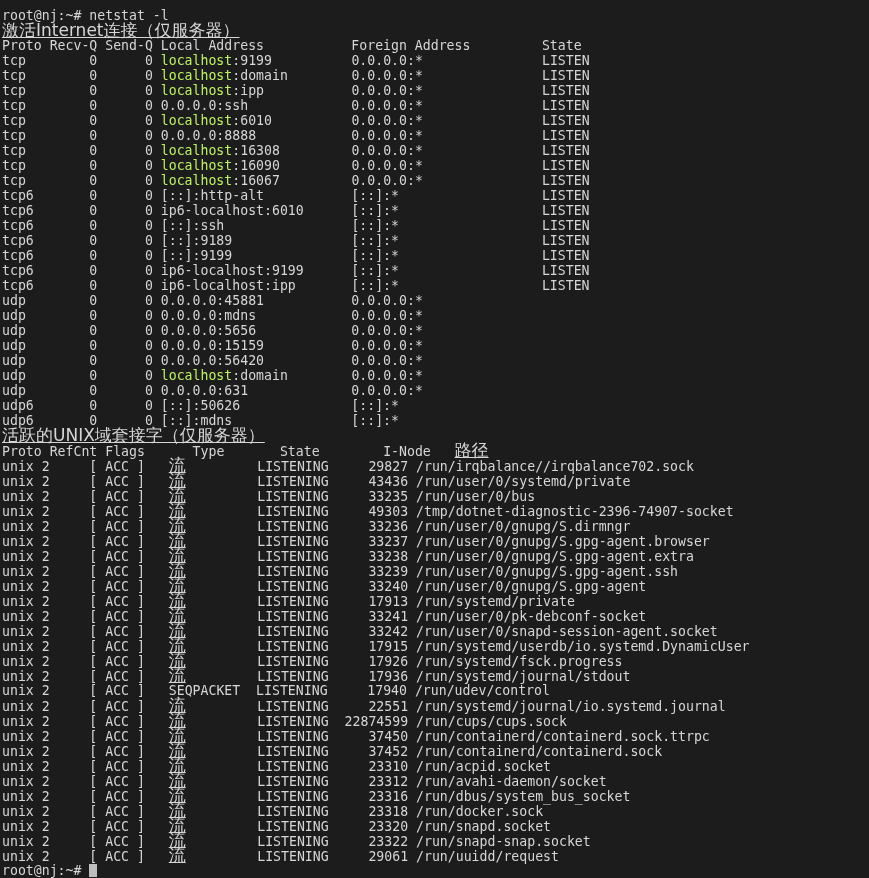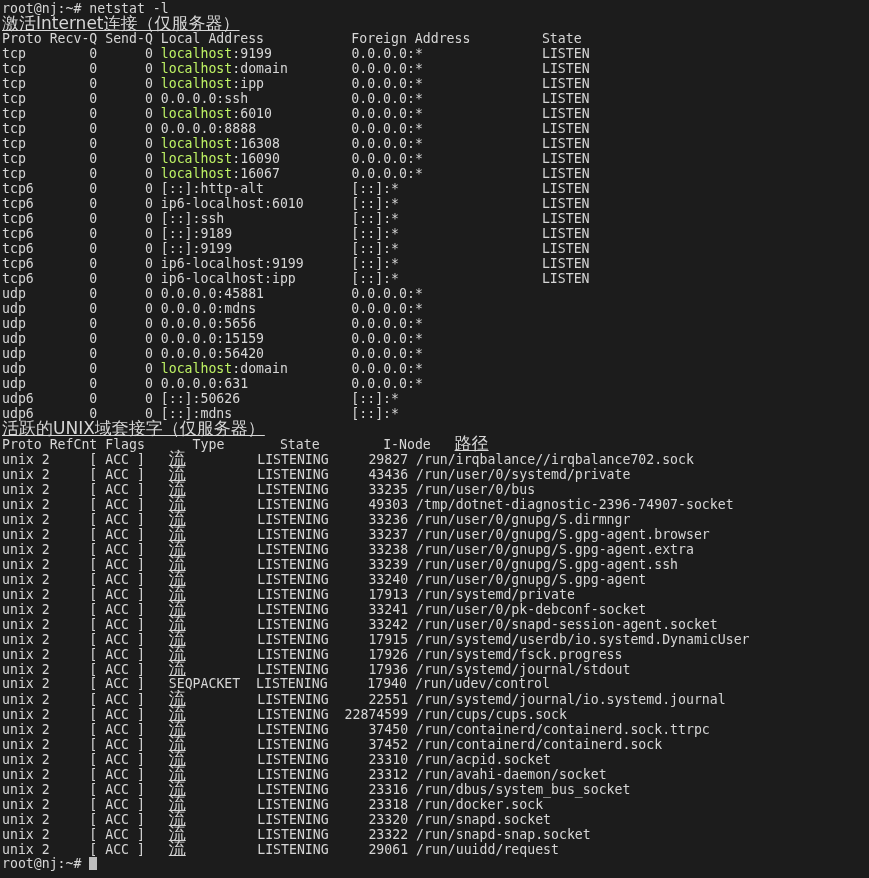--- a/index.html
+++ b/index.html
@@ -14,21 +14,21 @@
     overflow: hidden;
   }
   #terminal {
     width: 869px;
     height: 878px;
     background: #1c1c1c;
     color: #d6d6d6;
     font-family: "DejaVu Sans Mono", "Liberation Mono", monospace;
     font-size: 13.2px;
     line-height: 15px;
-    padding: 1px 0 0 2px;
+    padding: 8px 0 0 2px;
     box-sizing: border-box;
     white-space: pre;
     overflow: hidden;
     letter-spacing: 0px;
   }
   .line {
     height: 15px;
     white-space: pre;
     font-family: "DejaVu Sans Mono", "Liberation Mono", monospace;
   }

